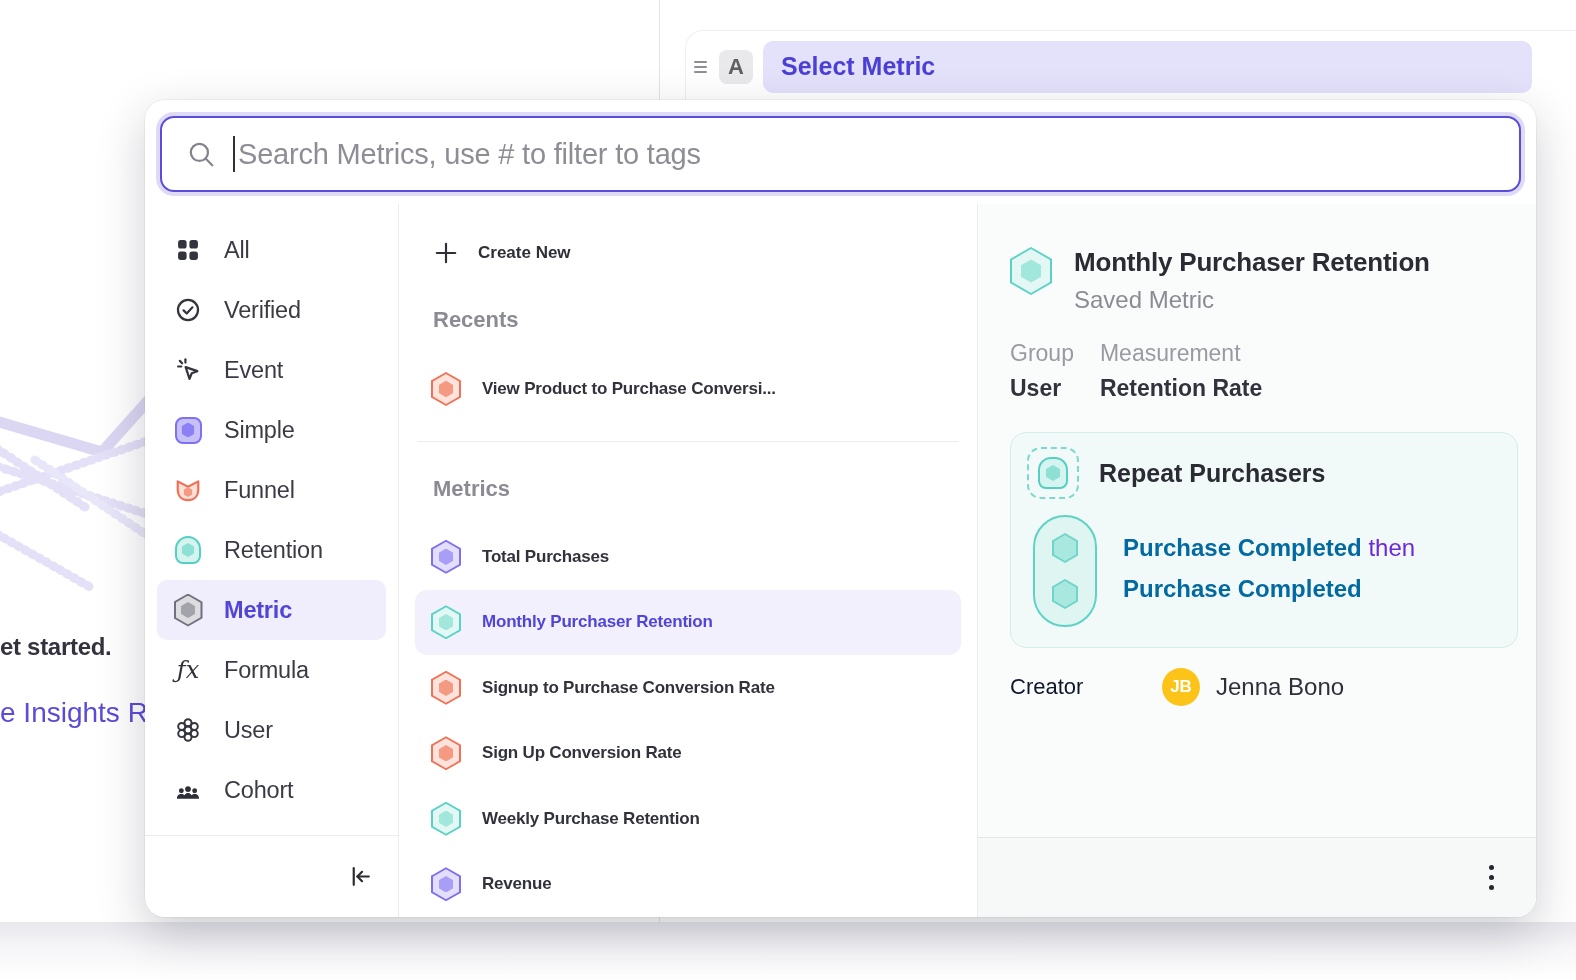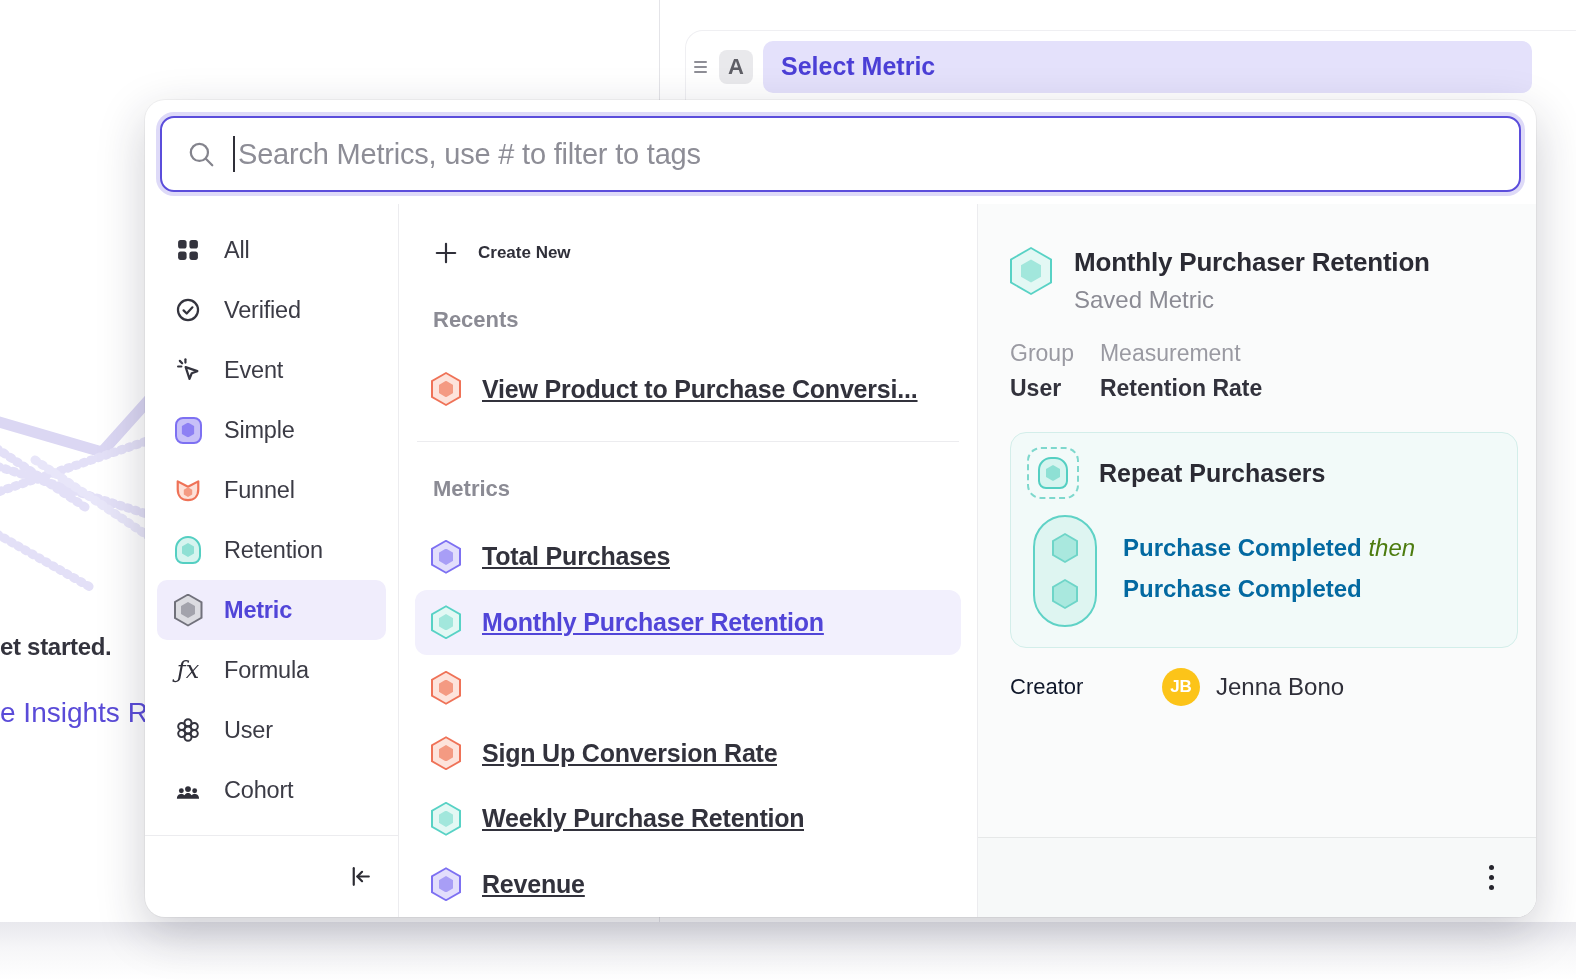--- a/index.html
+++ b/index.html
@@ -50,22 +50,22 @@
   .sb-item.sel .sb-label { color:#5145d8; font-weight:600; }
   .sb-footer { position:absolute; left:0; right:0; bottom:0; height:82px; border-top:1px solid #ececef;
     display:flex; align-items:center; justify-content:flex-end; padding-right:24px; }
   
   .middle { flex:1; border-right:1px solid #ececef; padding:0 16px; overflow:hidden; }
   .create-row { margin-top:18px; height:62px; display:flex; align-items:center; gap:19px; padding-left:18px;
     border-radius:12px; cursor:pointer; }
   .create-row .lbl { font-size:17px; font-weight:600; color:#2f2f39; }
   .sec-label { margin:23px 0 0 18px; font-size:22px; font-weight:600; color:#8b8b94; }
   .m-row { height:66px; display:flex; align-items:center; gap:21px; padding:0 16px; border-radius:12px; cursor:pointer; }
-  .m-row .lbl { font-size:25px; font-weight:600; color:#32323c; letter-spacing:-0.2px; white-space:nowrap;
-    overflow:hidden; text-overflow:ellipsis;text-decoration:underline; }
+  .m-row .lbl { font-size:17px; font-weight:600; color:#32323c; letter-spacing:-0.2px; white-space:nowrap;
+    overflow:hidden; text-overflow:ellipsis; }
   .m-row.sel { background:#f2f0fd; }
   .m-row.sel .lbl { color:#5145d8; }
   .recent-row { margin-top:23px; }
   .mid-divider { height:1px; background:#ececef; margin:19px 2px 0; }
   .metrics-label { margin-top:34px; }
   .m-list { margin-top:22px; }
   .m-list .m-row { height:65.5px;align-items:center; }
   
   .hexicon { position:relative; display:inline-block; width:30px; height:34px; flex:none; }
   .hexicon i { position:absolute; display:block;
@@ -103,21 +103,21 @@
   .dash-box { width:52px; height:52px; border:2px dashed #7ed8cd; border-radius:14px;
     display:flex; align-items:center; justify-content:center; flex:none; }
   .dash-box .ret-arch { width:30px; height:32px; }
   .dash-box .arch-core { width:14px; height:16px; }
   .def-title { font-size:25px; font-weight:700; color:#2b2b34; }
   .def-steps { margin-top:16px; display:flex; gap:26px; padding-left:6px; }
   .capsule { width:64px; height:112px; border:2px solid #5fd2c6; background:#def5f1; border-radius:34px;
     display:flex; flex-direction:column; align-items:center; justify-content:space-evenly; flex:none; }
   .step-lines { font-size:24px; line-height:41px; padding-top:12px; }
   .step-strong { font-weight:700; color:#0369a1; }
-  .step-then { color:#4d7c0f;font-style:italic; }
+  .step-then { color:#6d28d9; }
   .creator-row { margin-top:20px; display:flex; align-items:center; }
   .creator-label { font-size:22px; color:#0f172a; width:152px; }
   .avatar { width:38px; height:38px; border-radius:50%; background:#fcc419; color:#fff; font-size:17px;
     font-weight:700; display:flex; align-items:center; justify-content:center; flex:none; }
   .creator-name { margin-left:16px; font-size:24px; color:#2f2f39; font-weight:500; }
   .r-footer { position:absolute; left:0; right:0; bottom:0; height:80px; border-top:1px solid #e6e8e8;
     background:#f7f9f9; display:flex; align-items:center; justify-content:flex-end; padding-right:36px; }
   .kebab { display:flex; flex-direction:column; gap:5px; cursor:pointer; padding:6px; }
   .kebab i { width:5px; height:5px; border-radius:50%; background:#26262e; display:block; }
   .collapse-btn { cursor:pointer; display:flex; }
@@ -328,20 +328,21 @@
               <i class="h3"></i>
             </span>
           <span class="lbl">Monthly Purchaser Retention</span>
         </div>
         <div class="m-row">
           <span class="hexicon hx-orange">
               <i class="h1"></i>
               <i class="h2"></i>
               <i class="h3"></i>
             </span>
+          <span class="lbl">Signup to Purchase Conversion Rate</span>
         </div>
         <div class="m-row">
           <span class="hexicon hx-orange">
               <i class="h1"></i>
               <i class="h2"></i>
               <i class="h3"></i>
             </span>
           <span class="lbl">Sign Up Conversion Rate</span>
         </div>
         <div class="m-row">

